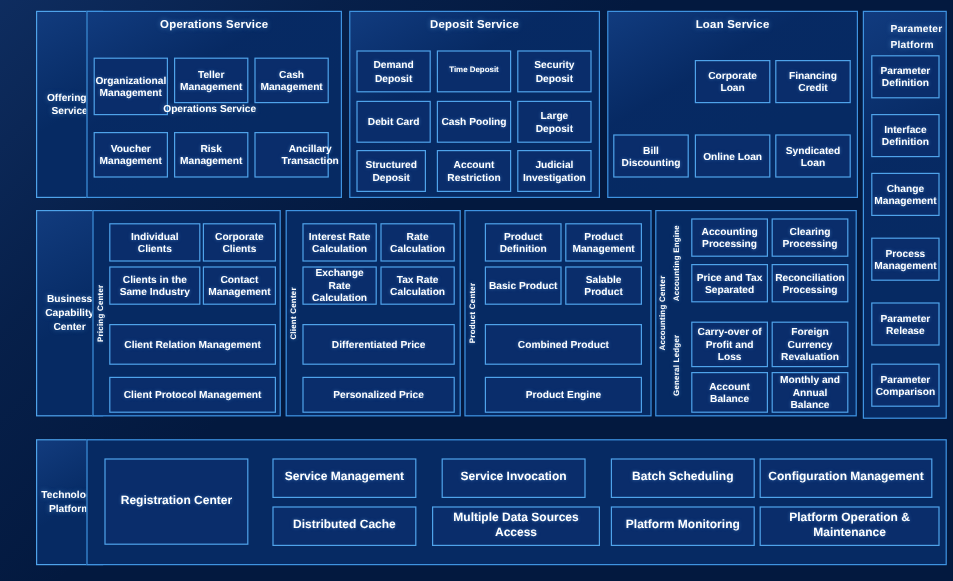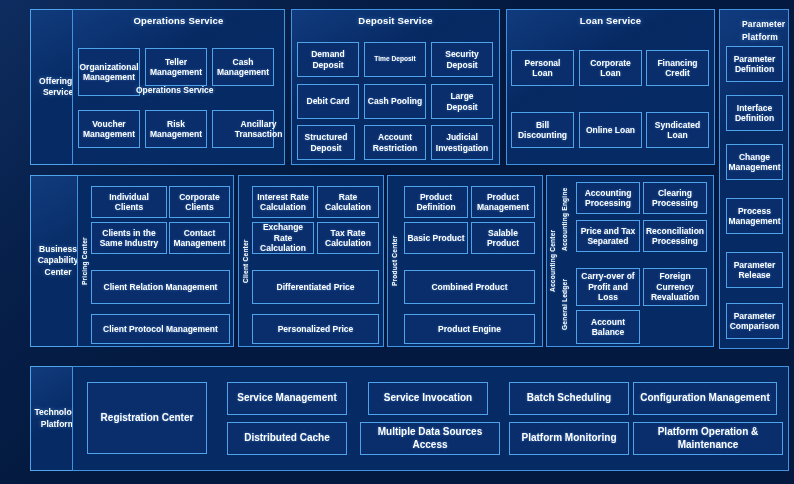--- a/index.html
+++ b/index.html
@@ -119,21 +119,20 @@
   <div class="tile" style="left:297px;top:84px;width:62px;height:35px;">Debit Card</div>
   <div class="tile" style="left:364px;top:84px;width:62px;height:35px;">Cash Pooling</div>
   <div class="tile" style="left:431px;top:84px;width:62px;height:35px;">Large Deposit</div>
   <div class="tile" style="left:297px;top:125px;width:58px;height:35px;text-align:center;">Structured Deposit</div>
   <div class="tile" style="left:364px;top:125px;width:62px;height:35px;">Account Restriction</div>
   <div class="tile" style="left:431px;top:125px;width:62px;height:35px;">Judicial Investigation</div>
 
   <div class="panel" style="left:506px;top:9px;width:209px;height:156px;">
     <div class="panel-title">Loan Service</div>
   </div>
-  <div class="tile" style="left:511px;top:50px;width:63px;height:36px;">Personal Loan</div>
   <div class="tile" style="left:579px;top:50px;width:63px;height:36px;">Corporate Loan</div>
   <div class="tile" style="left:646px;top:50px;width:63px;height:36px;">Financing Credit</div>
   <div class="tile" style="left:511px;top:112px;width:63px;height:36px;">Bill Discounting</div>
   <div class="tile" style="left:579px;top:112px;width:63px;height:36px;">Online Loan</div>
   <div class="tile" style="left:646px;top:112px;width:63px;height:36px;">Syndicated Loan</div>
 
   <div class="panel" style="left:719px;top:9px;width:70px;height:340px;">
     <div class="panel-title" style="top:8px;font-size:8.5px;line-height:1.5;padding:0 22px;">Parameter Platform</div>
   </div>
   <div class="tile" style="left:726px;top:46px;width:57px;height:36px;">Parameter Definition</div>
@@ -174,20 +173,21 @@
   <div class="vlabel" style="left:547px;top:175px;width:11px;height:172px;">Accounting Center</div>
   <div class="vlabel" style="left:559px;top:178px;width:11px;height:82px;">Accounting Engine</div>
   <div class="vlabel" style="left:559px;top:262px;width:11px;height:84px;">General Ledger</div>
   <div class="tile" style="left:576px;top:182px;width:64px;height:32px;">Accounting Processing</div>
   <div class="tile" style="left:643px;top:182px;width:64px;height:32px;">Clearing Processing</div>
   <div class="tile" style="left:576px;top:220px;width:64px;height:32px;">Price and Tax Separated</div>
   <div class="tile" style="left:643px;top:220px;width:64px;height:32px;">Reconciliation Processing</div>
   <div class="tile" style="left:576px;top:268px;width:64px;height:38px;">Carry-over of Profit and Loss</div>
   <div class="tile" style="left:643px;top:268px;width:64px;height:38px;">Foreign Currency Revaluation</div>
   <div class="tile" style="left:576px;top:310px;width:64px;height:34px;">Account Balance</div>
+  <div class="tile" style="left:643px;top:310px;width:64px;height:34px;">Monthly and Annual Balance</div>
 
   <div class="panel flat" style="left:72px;top:366px;width:717px;height:105px;"></div>
   <div class="tile wide" style="left:87px;top:382px;width:120px;height:72px;">Registration Center</div>
 
   <div class="tile wide" style="left:227px;top:382px;width:120px;height:33px;">Service Management</div>
   <div class="tile wide" style="left:368px;top:382px;width:120px;height:33px;">Service Invocation</div>
   <div class="tile wide" style="left:509px;top:382px;width:120px;height:33px;">Batch Scheduling</div>
   <div class="tile wide" style="left:633px;top:382px;width:144px;height:33px;">Configuration Management</div>
 
   <div class="tile wide" style="left:227px;top:422px;width:120px;height:33px;">Distributed Cache</div>

